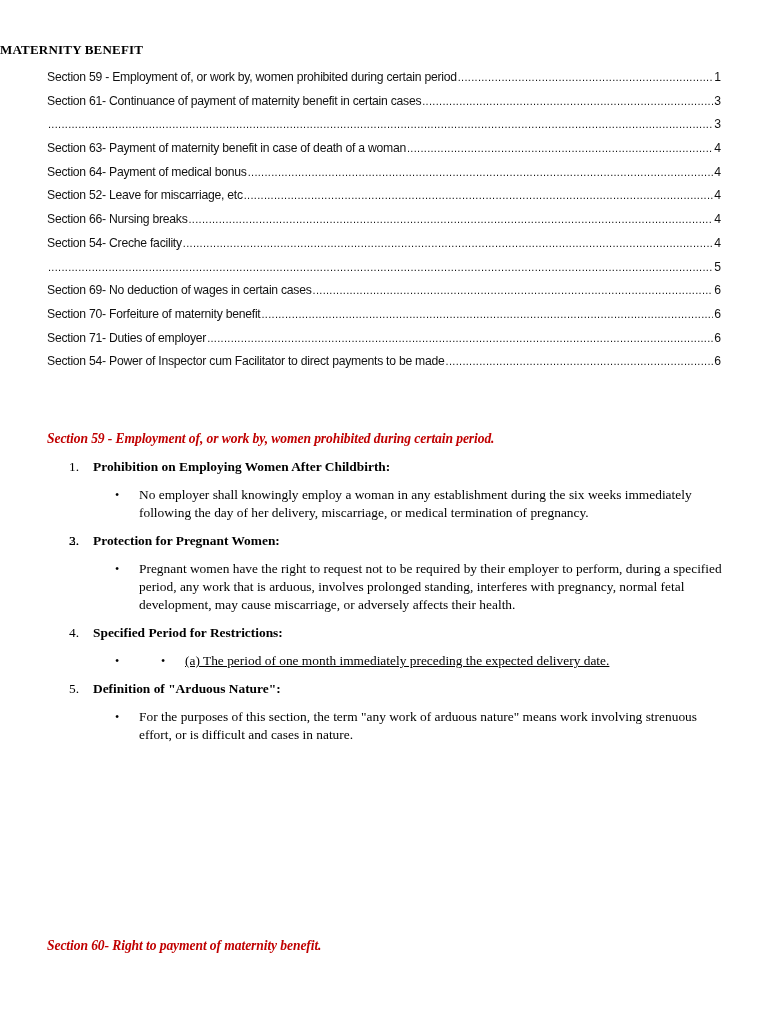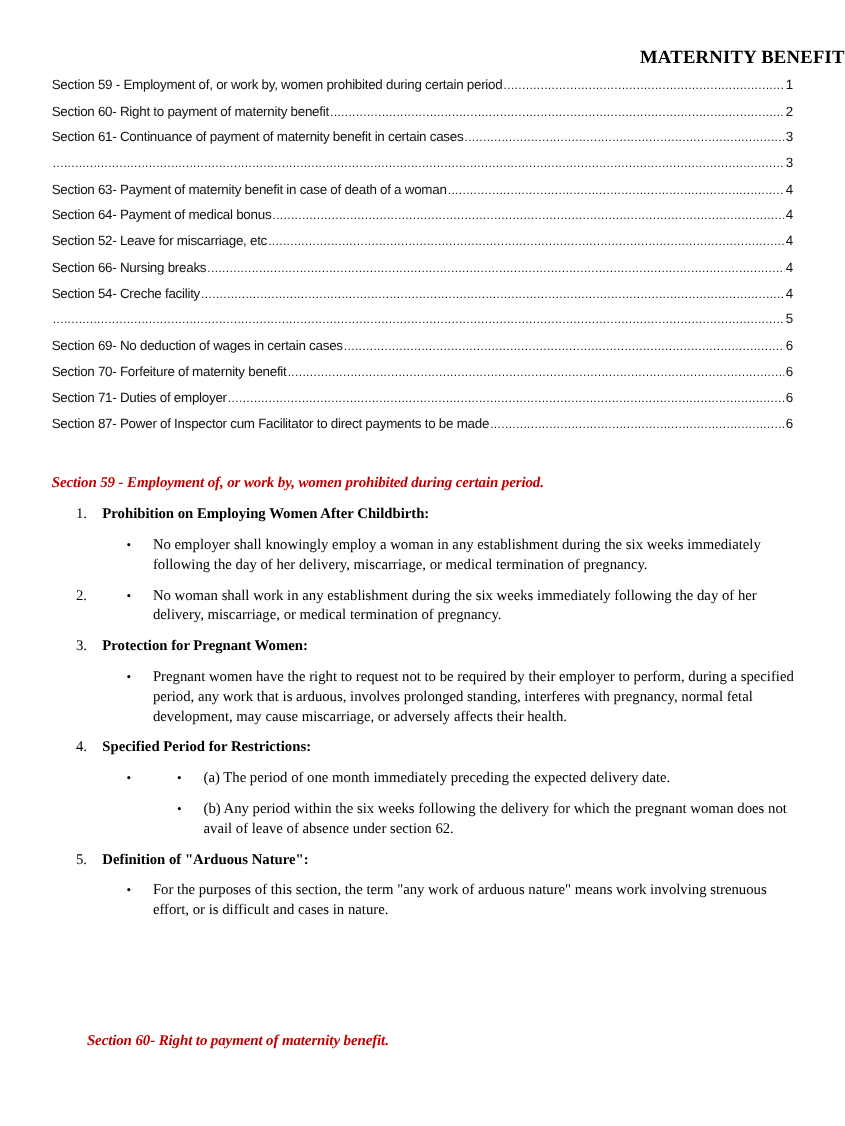--- a/index.html
+++ b/index.html
@@ -1,20 +1,20 @@
 <!DOCTYPE html>
 <html><head>
 <meta charset="utf-8">
 <style>
   html, body { margin: 0; padding: 0; background: #ffffff; }
   body { width: 768px; height: 1024px; position: relative; overflow: hidden; color: #000; }
   .page { position: absolute; left: 0; top: 0; width: 768px; height: 1024px; }
   .title {
-    position: absolute; top: 42px; left: 0; width: 768px; text-align: right;
-    font-family: "Liberation Serif", serif; font-weight: bold; font-size: 17px; letter-spacing: 0.2px;
+    position: absolute; top: 42px; left: 0; width: 768px; text-align: left;
+    font-family: "Liberation Serif", serif; font-weight: bold; font-size: 13px; letter-spacing: 0.2px;
   }
   .toc { position: absolute; top: 70px; left: 47px; width: 674px; }
   .toc-row {
     display: flex; align-items: baseline; height: 23.7px;
     font-family: "Liberation Sans", sans-serif; font-size: 12.2px; color: #111;
     cursor: pointer;
   }
   .toc-text { white-space: nowrap; letter-spacing: -0.25px; }
   .toc-dots {
     flex: 1; overflow: hidden; white-space: nowrap; margin: 0 1px;
@@ -27,41 +27,36 @@
     color: #c00000; font-weight: bold; font-style: italic; font-size: 13.6px;
     margin: 0; letter-spacing: -0.1px;
   }
   ol.items { margin: 10px 0 0 0; padding: 0; list-style: none; }
   ol.items > li { position: relative; padding-left: 46px; margin-bottom: 10px; }
   .num { position: absolute; left: 22px; top: 0; }
   .item-title { font-weight: bold; }
   ul.bullets { list-style: none; margin: 10px 0 0 0; padding: 0; }
   ul.bullets > li { position: relative; padding-left: 46px; margin-bottom: 8px; }
   ul.bullets > li::before { content: "•"; position: absolute; left: 22px; top: 0; font-size: 12px; }
-  ul.sub { list-style: none; margin: 10px 0 0 0; padding: 0; }
+  ul.sub { list-style: none; margin: 10px 0 0 0; padding: 0; text-decoration: underline; }
   ul.sub > li { position: relative; padding-left: 46px; margin-bottom: 10px; }
   ul.sub > li::before { content: "•"; position: absolute; left: 22px; top: 0; font-size: 12px; }
-  .sec-heading-2 { position: absolute; top: 938px; left: 47px; font-family: "Liberation Serif", serif; margin-left: 32px; }
+  .sec-heading-2 { position: absolute; top: 938px; left: 47px; font-family: "Liberation Serif", serif; }
 </style>
 </head>
 <body>
 
 <div class="page">
   <div class="title">MATERNITY BENEFIT</div>
 
   <div class="toc">
     <div class="toc-row">
         <span class="toc-text">Section 59 - Employment of, or work by, women prohibited during certain period</span>
         <span class="toc-dots"></span>
         <span class="toc-page">1</span>
-      </div>
-    <div class="toc-row">
-        <span class="toc-text">Section 60- Right to payment of maternity benefit</span>
-        <span class="toc-dots"></span>
-        <span class="toc-page">2</span>
       </div>
     <div class="toc-row">
         <span class="toc-text">Section 61- Continuance of payment of maternity benefit in certain cases</span>
         <span class="toc-dots"></span>
         <span class="toc-page">3</span>
       </div>
     <div class="toc-row">
         <span class="toc-dots"></span>
         <span class="toc-page">3</span>
       </div>
@@ -103,57 +98,53 @@
         <span class="toc-text">Section 70- Forfeiture of maternity benefit</span>
         <span class="toc-dots"></span>
         <span class="toc-page">6</span>
       </div>
     <div class="toc-row">
         <span class="toc-text">Section 71- Duties of employer</span>
         <span class="toc-dots"></span>
         <span class="toc-page">6</span>
       </div>
     <div class="toc-row">
-        <span class="toc-text">Section 87- Power of Inspector cum Facilitator to direct payments to be made</span>
+        <span class="toc-text">Section 54- Power of Inspector cum Facilitator to direct payments to be made</span>
         <span class="toc-dots"></span>
         <span class="toc-page">6</span>
       </div>
   </div>
 
   <div class="content">
     <p class="sec-heading">Section 59 - Employment of, or work by, women prohibited during certain period.</p>
     <ol class="items">
       <li>
         <span class="num">1.</span>
         <span class="item-title">Prohibition on Employing Women After Childbirth:</span>
         <ul class="bullets">
           <li>No employer shall knowingly employ a woman in any establishment during the six weeks immediately following the day of her delivery, miscarriage, or medical termination of pregnancy.</li>
         </ul>
       </li>
       <li>
         <span class="num">2.</span>
-        <ul class="bullets">
-          <li>No woman shall work in any establishment during the six weeks immediately following the day of her delivery, miscarriage, or medical termination of pregnancy.</li>
-        </ul>
       </li>
       <li>
         <span class="num">3.</span>
         <span class="item-title">Protection for Pregnant Women:</span>
         <ul class="bullets">
           <li>Pregnant women have the right to request not to be required by their employer to perform, during a specified period, any work that is arduous, involves prolonged standing, interferes with pregnancy, normal fetal development, may cause miscarriage, or adversely affects their health.</li>
         </ul>
       </li>
       <li>
         <span class="num">4.</span>
         <span class="item-title">Specified Period for Restrictions:</span>
         <ul class="bullets">
           <li>
             <ul class="sub">
               <li>(a) The period of one month immediately preceding the expected delivery date.</li>
-              <li>(b) Any period within the six weeks following the delivery for which the pregnant woman does not avail of leave of absence under section 62.</li>
             </ul>
           </li>
         </ul>
       </li>
       <li>
         <span class="num">5.</span>
         <span class="item-title">Definition of "Arduous Nature":</span>
         <ul class="bullets">
           <li>For the purposes of this section, the term "any work of arduous nature" means work involving strenuous effort, or is difficult and cases in nature.</li>
         </ul>

